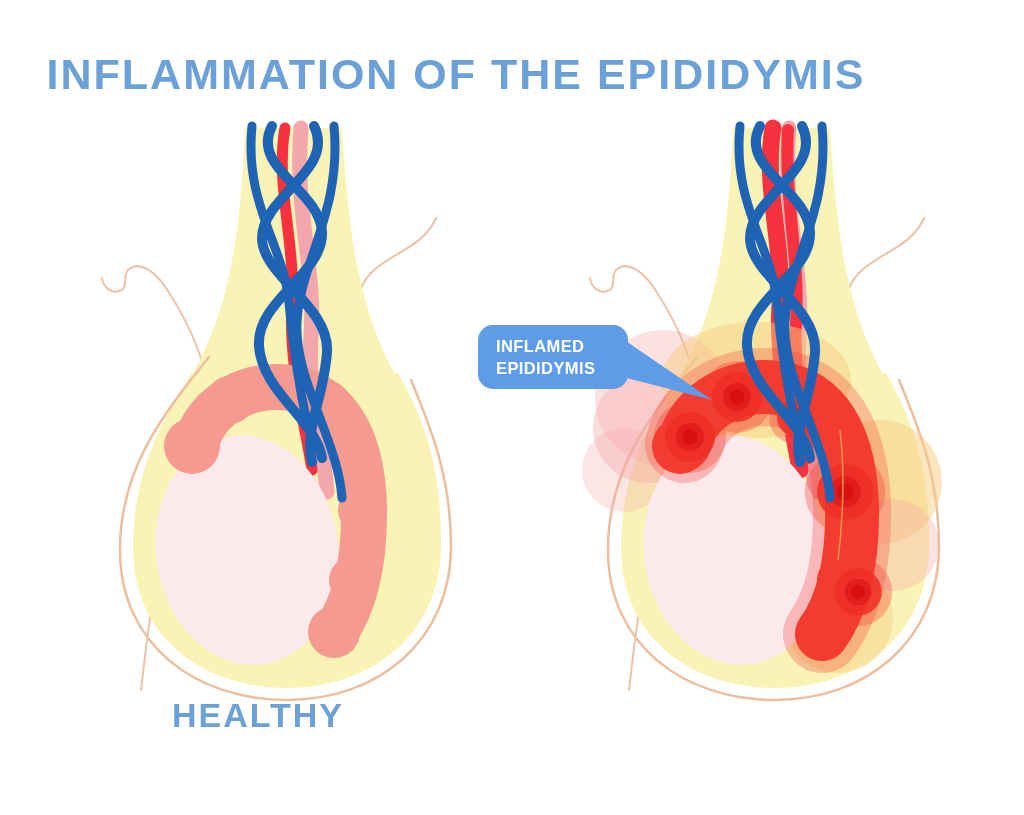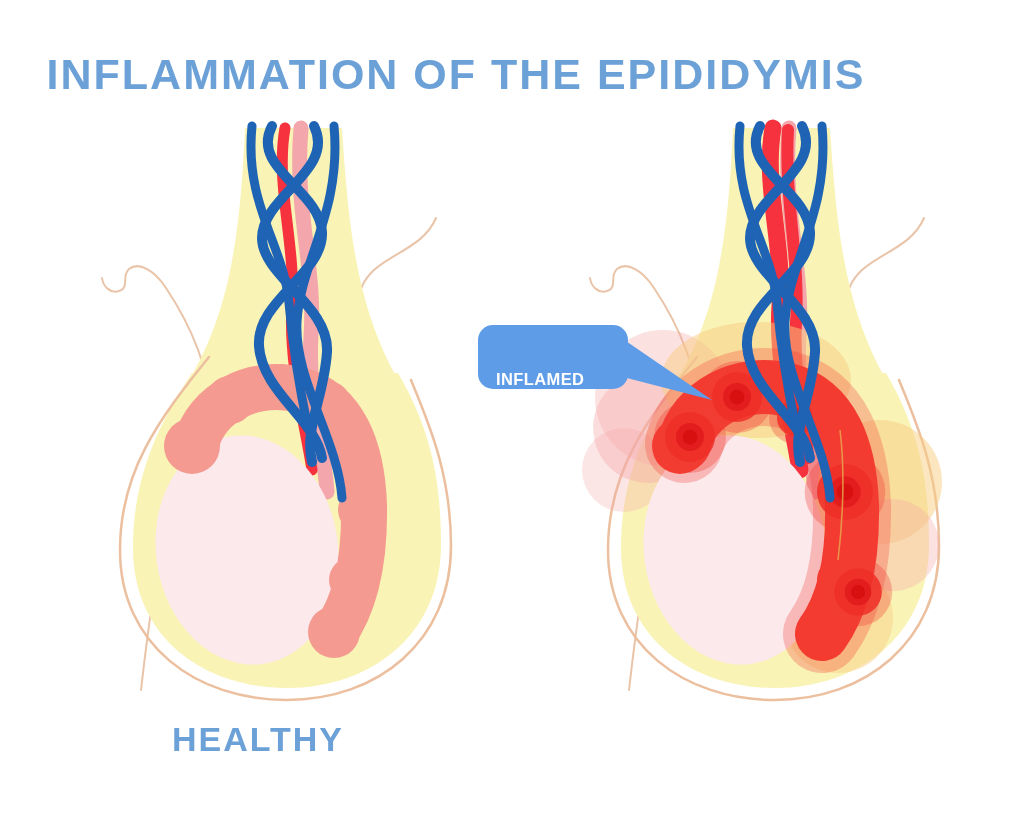--- a/index.html
+++ b/index.html
@@ -14,37 +14,37 @@
 
   
   .title{
     position:absolute;left:0;top:50px;width:912px;
     text-align:center;
     font-size:43px;font-weight:bold;letter-spacing:2px;
     color:var(--title_text,#6ca1d8);
     white-space:nowrap;
   }
   .fig-label{
-    position:absolute;top:720px;width:400px;text-align:center;
+    position:absolute;top:696px;width:400px;text-align:center;
     font-size:34px;font-weight:bold;letter-spacing:2px;
     color:var(--label_text,#6ca1d8);
   }
   .fig-label.left{left:58px;}
   .fig-label.right{left:590px;}
 
   .callout{
     position:absolute;left:478px;top:325px;width:150px;height:64px;
     background:var(--callout_bg,#5e9ce8);
     border-radius:15px;
     color:var(--callout_text,#ffffff);
     font-size:16.5px;font-weight:bold;letter-spacing:.4px;
     line-height:1.33;
     padding:11px 0 0 18px;box-sizing:border-box;
   }
-  .callout div{white-space:nowrap;margin-top:33px;}
+  .callout div{white-space:nowrap;}
 
   
   .contour{fill:none;stroke:var(--body_contour,#e9c4a8);stroke-width:2;stroke-linecap:round;}
   .sac-fill{fill:var(--sheath_yellow,#f9f3b6);}
   .sheath{fill:var(--sheath_yellow,#f9f3b6);}
   .sac-line{fill:none;stroke:var(--sac_outline,#ecbf9f);stroke-width:2.5;stroke-linecap:round;}
   .testis{fill:var(--testis,#fbe9ec);}
   .duct-pink{fill:none;stroke:var(--duct_pink,#f3a7ad);stroke-width:15;stroke-linecap:round;}
   .artery{fill:none;stroke:var(--artery_red,#f5323e);stroke-width:11;stroke-linecap:round;}
   .artery-thick{fill:none;stroke:var(--artery_red,#f5323e);stroke-width:17;stroke-linecap:round;}

